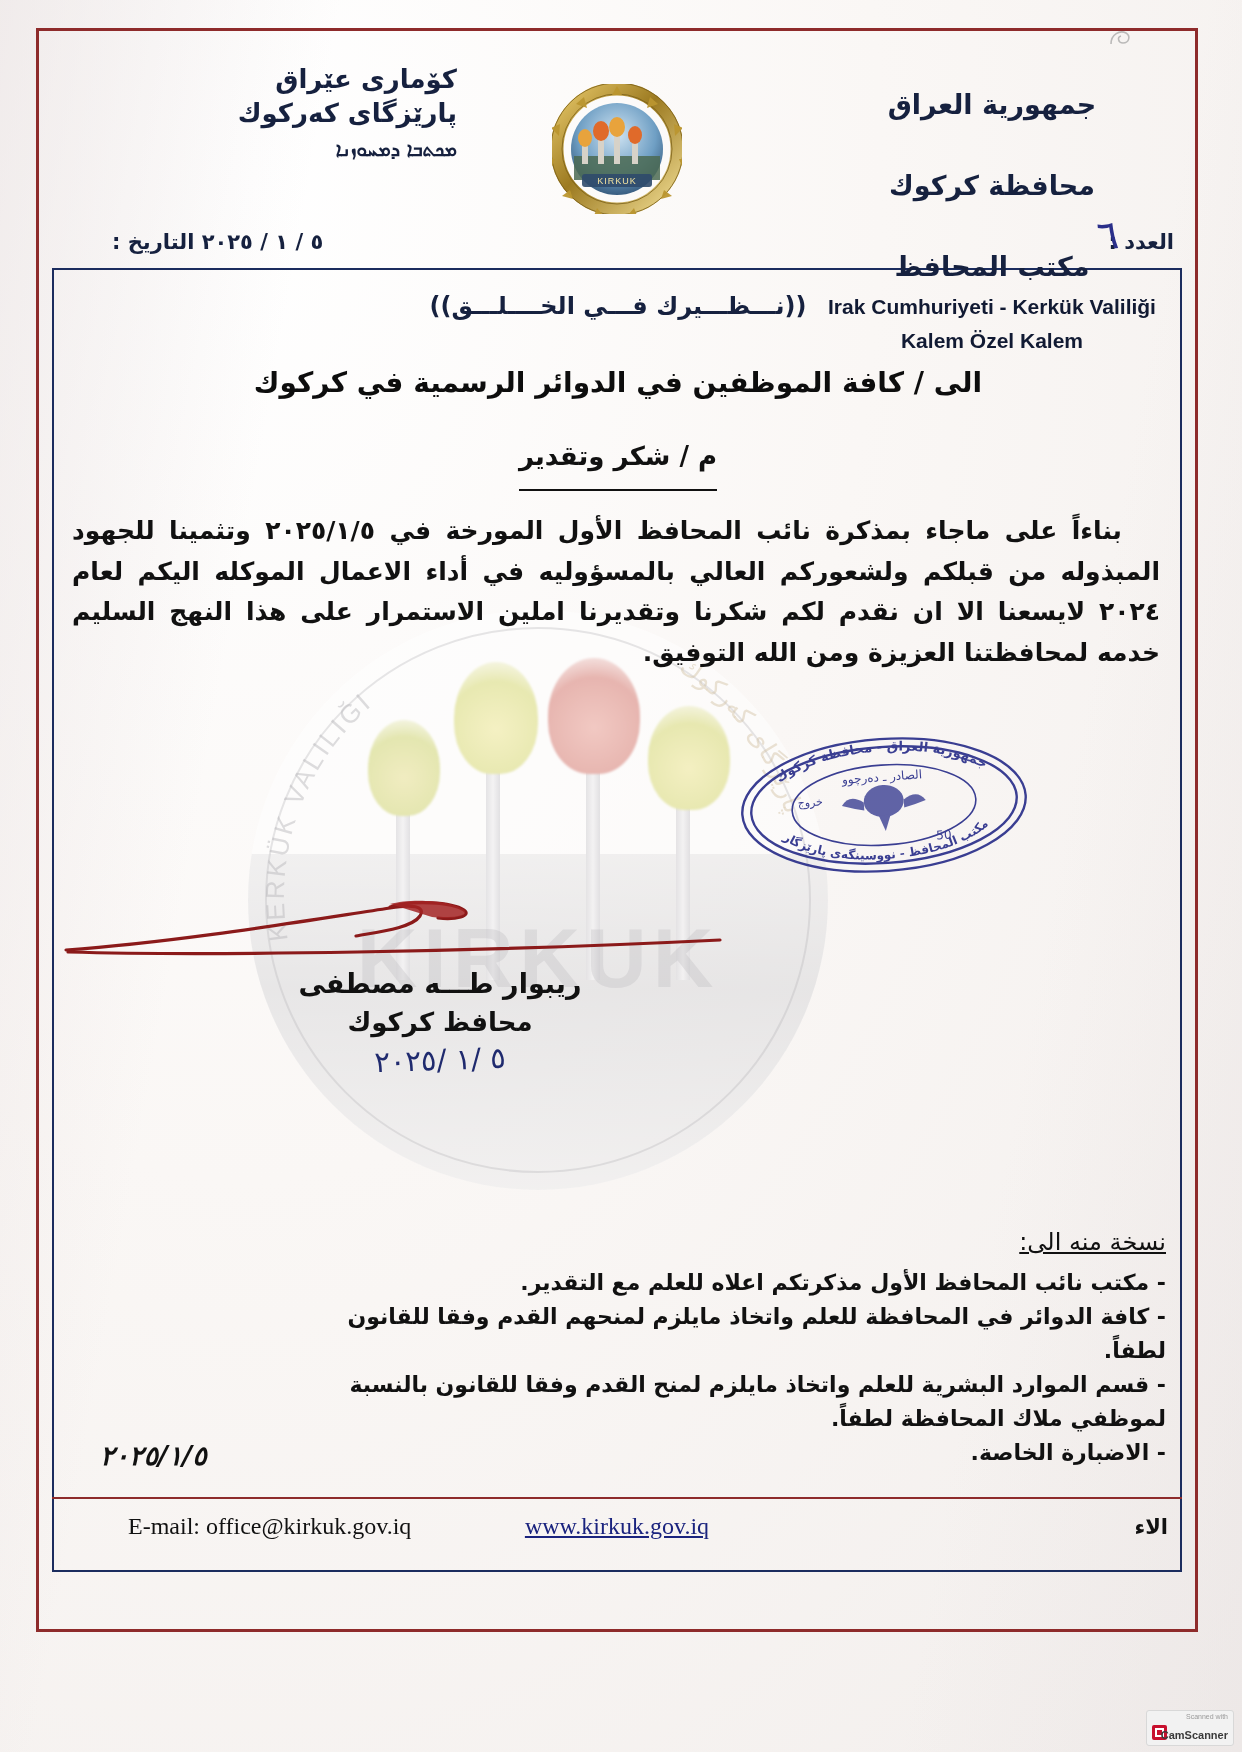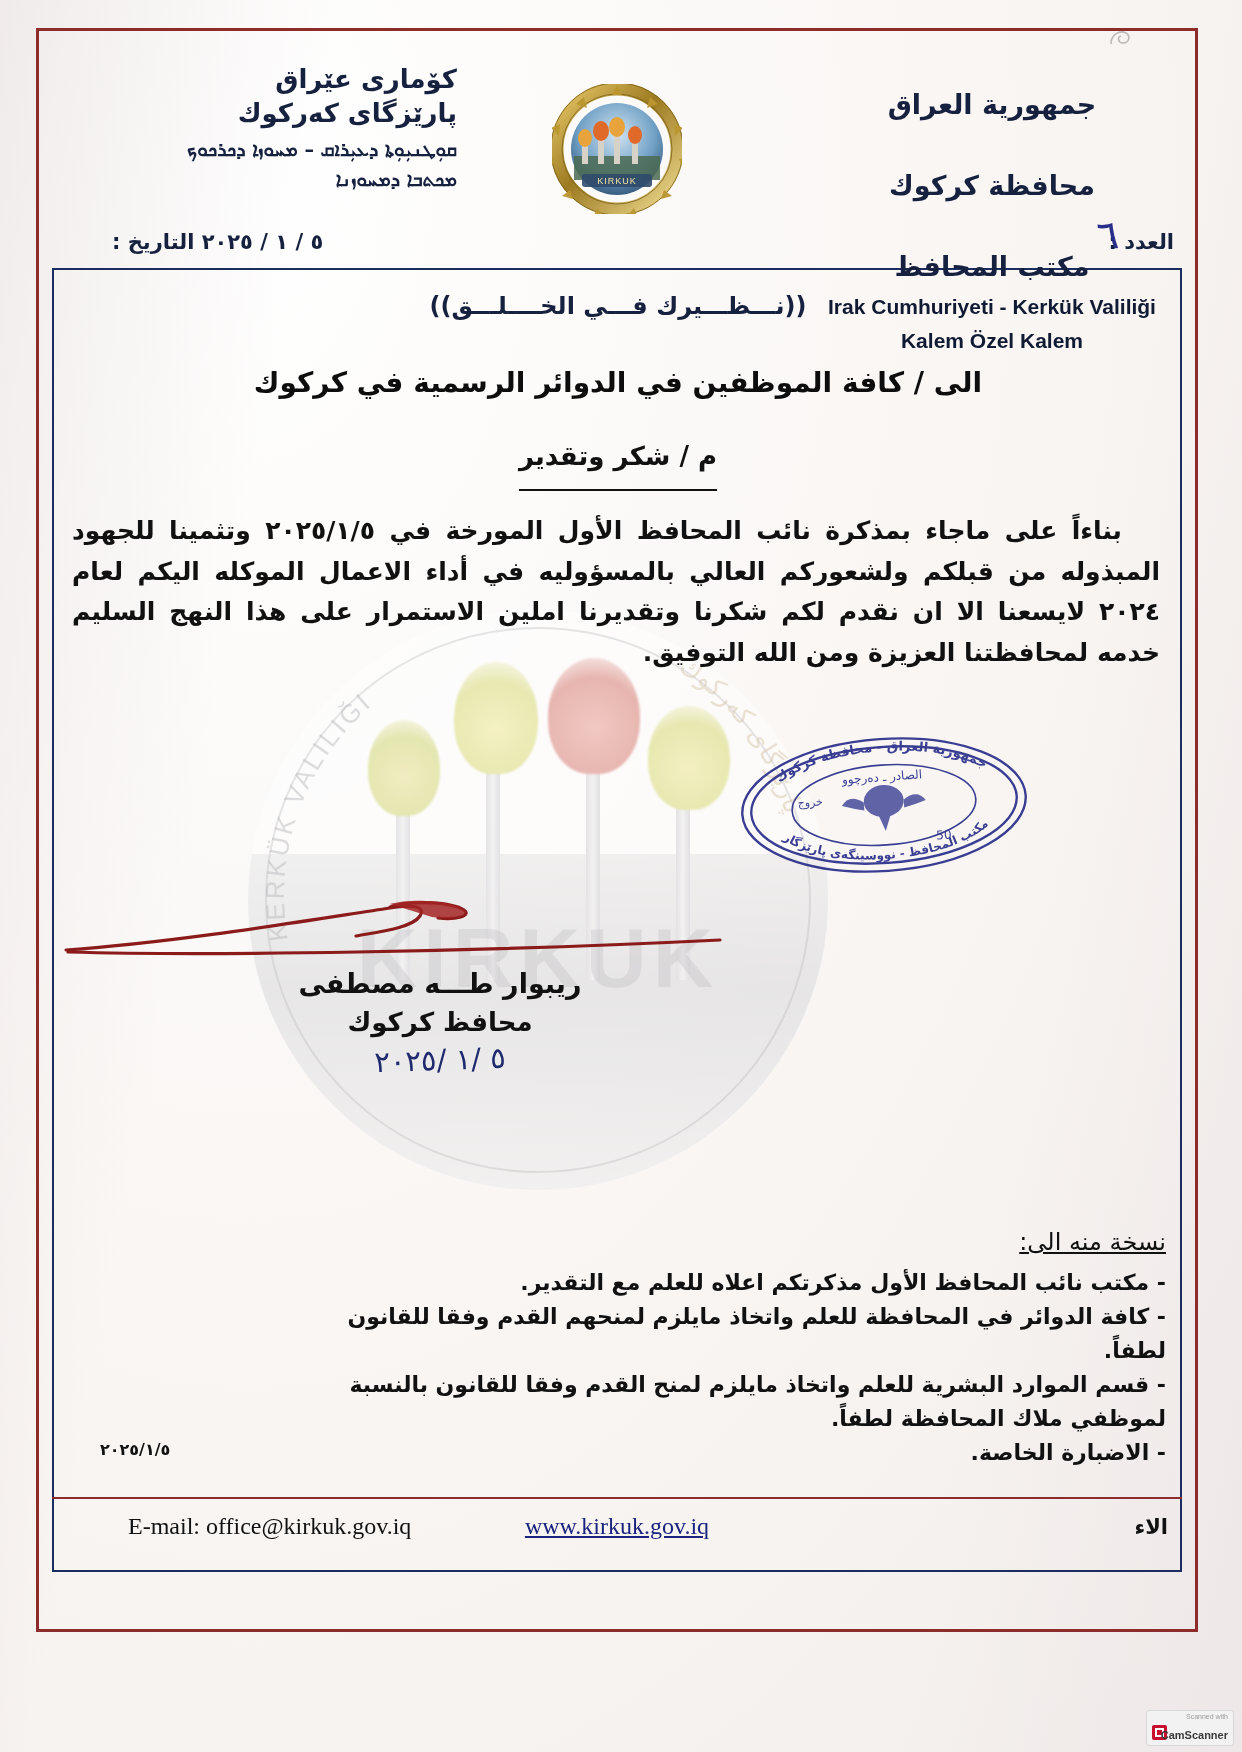--- a/index.html
+++ b/index.html
@@ -171,21 +171,21 @@
     font-size:24px;font-weight:400;text-decoration:underline;margin-bottom:10px;
     text-align:right;
   }
   .cc ul{list-style:none;margin:0;padding:0;}
   .cc li{
     font-size:22px;font-weight:700;line-height:1.55;text-align:right;
   }
 
   .botdate{
     position:absolute;left:100px;top:1440px;
-    font-size:16px;font-weight:700;color:#111;direction:rtl;
+    font-size:27px;font-weight:700;color:#111;direction:rtl;font-style:italic;
   }
 
   
   .footer{
     position:absolute;left:52px;right:60px;top:1497px;height:60px;
     border-top:2.5px solid #8e2b2b;
   }
   .footer .email{
     position:absolute;left:76px;top:14px;
     font-family:"Liberation Serif",serif;font-size:24px;color:#111;
@@ -238,21 +238,20 @@
   <div class="outer-frame"></div>
   <div class="inner-frame"></div>
 
   <div class="content">
 
     <div class="hdr">
 
       <div class="hdr-left">
         <div class="ku">كۆماری عێراق</div>
         <div class="ku">پارێزگای كەركوك</div>
-        <div class="sy">ܩܘܼܛܢܝܼܘܼܬܐ ܕܥܝܼܪܐܩ – ܡܚܘܙܐ ܕܟܪܟܘܟ</div>
         <div class="sy">ܡܟܬܒܐ ܕܡܚܘܙܢܐ</div>
       </div>
 
       <div class="hdr-right">
         <div class="ar">جمهورية العراق</div>
         <div class="ar">محافظة كركوك</div>
         <div class="ar">مكتب المحافظ</div>
         <div class="tr">Irak Cumhuriyeti - Kerkük Valiliği</div>
         <div class="tr">Kalem Özel Kalem</div>
       </div>

